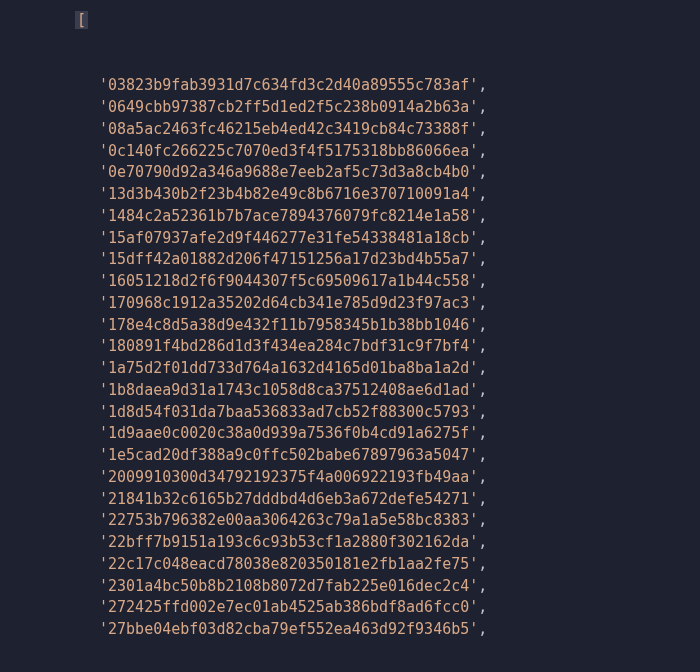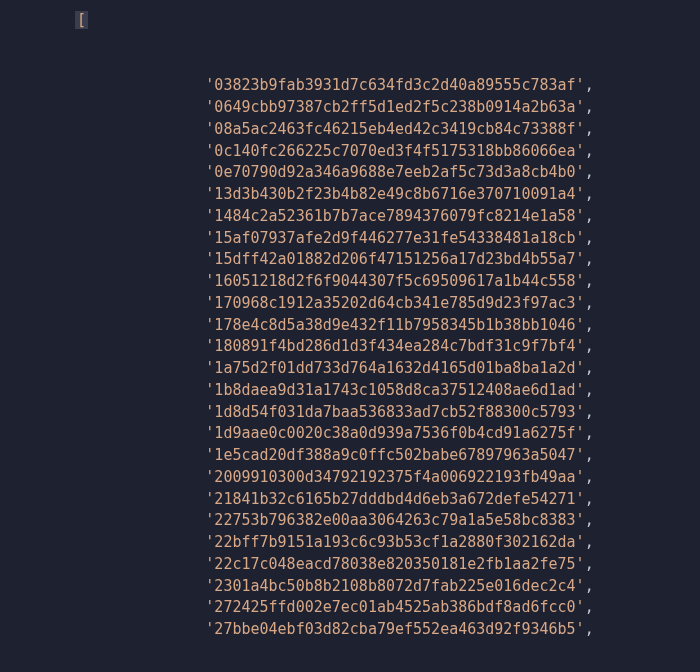--- a/index.html
+++ b/index.html
@@ -31,21 +31,20 @@
     }
     .bracket-bg {
       background-color: #3a3d4d;
       padding: 0 2px;
     }
     .hash-list {
       padding-left: 24px;
     }
     .hash-item {
       color: #d8a887;
-      text-align: center;
     }
     .comma {
       color: #bfc7d5;
     }
   </style>
 </head>
 <body>
 
 <div class="code-container">
   <span class="bracket"><span class="bracket-bg">[</span></span>

